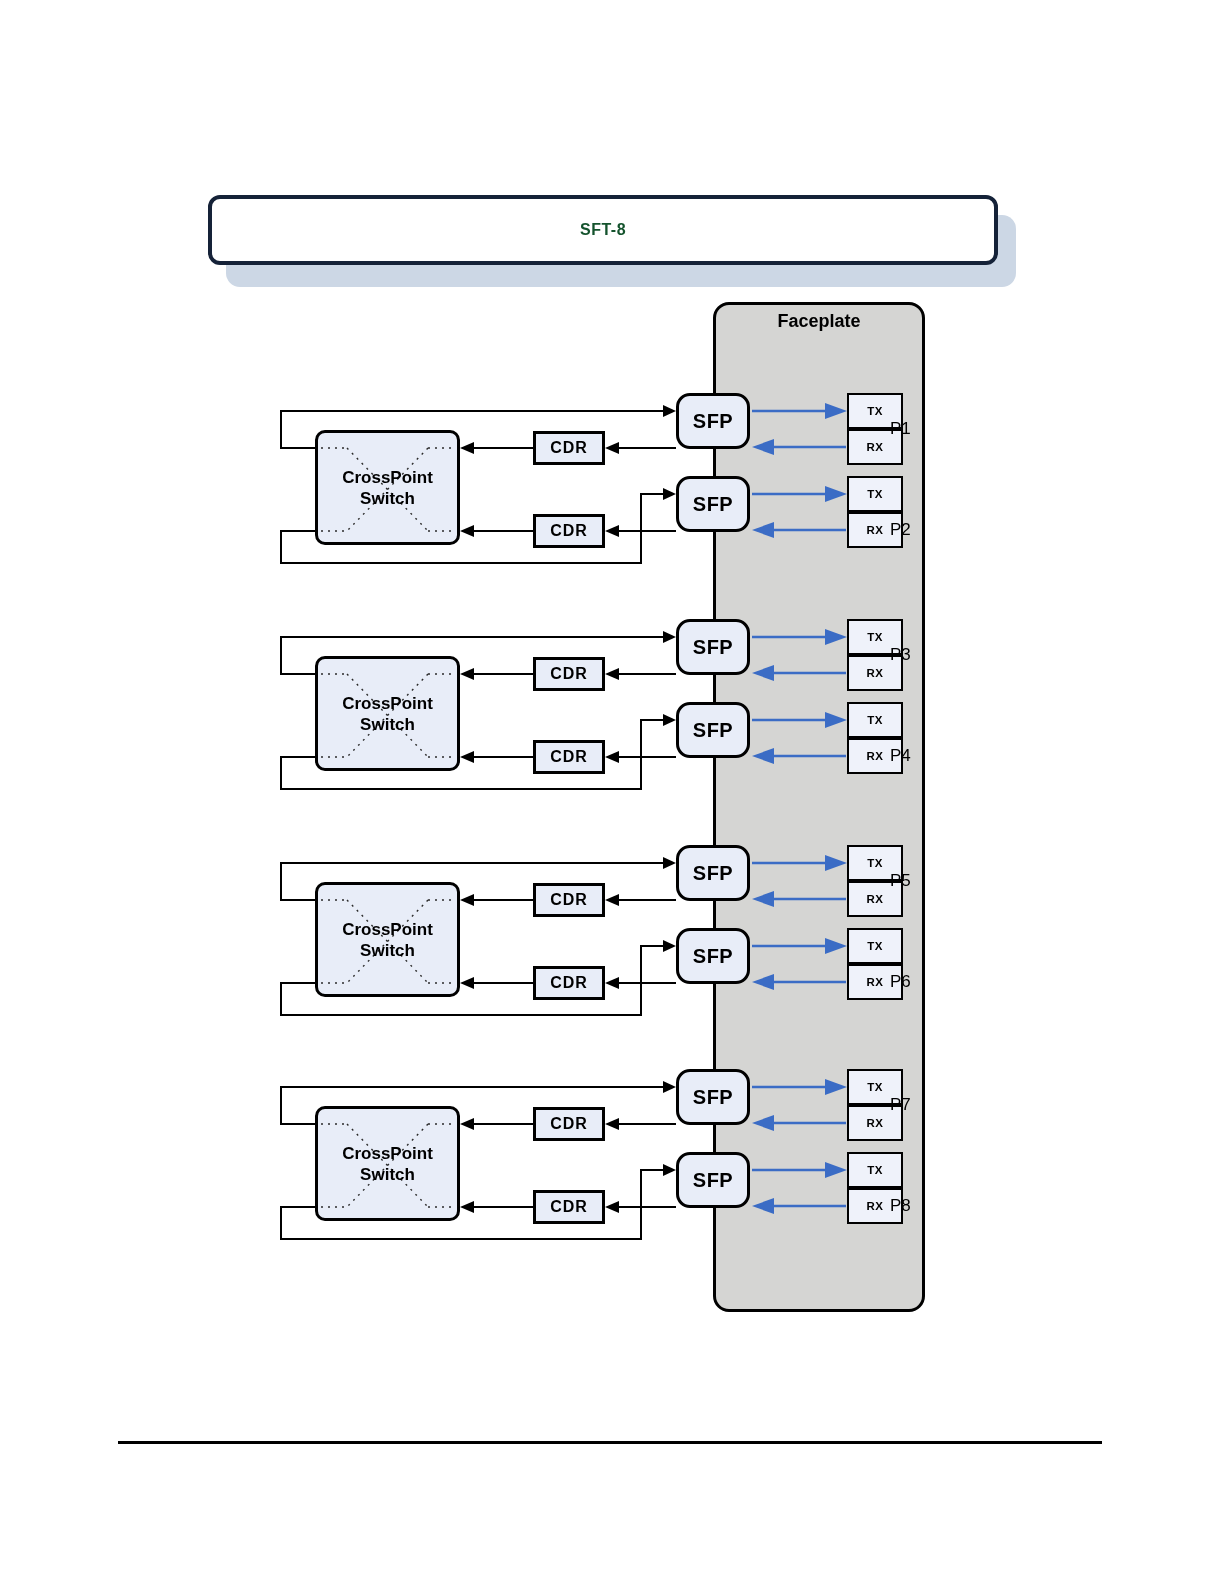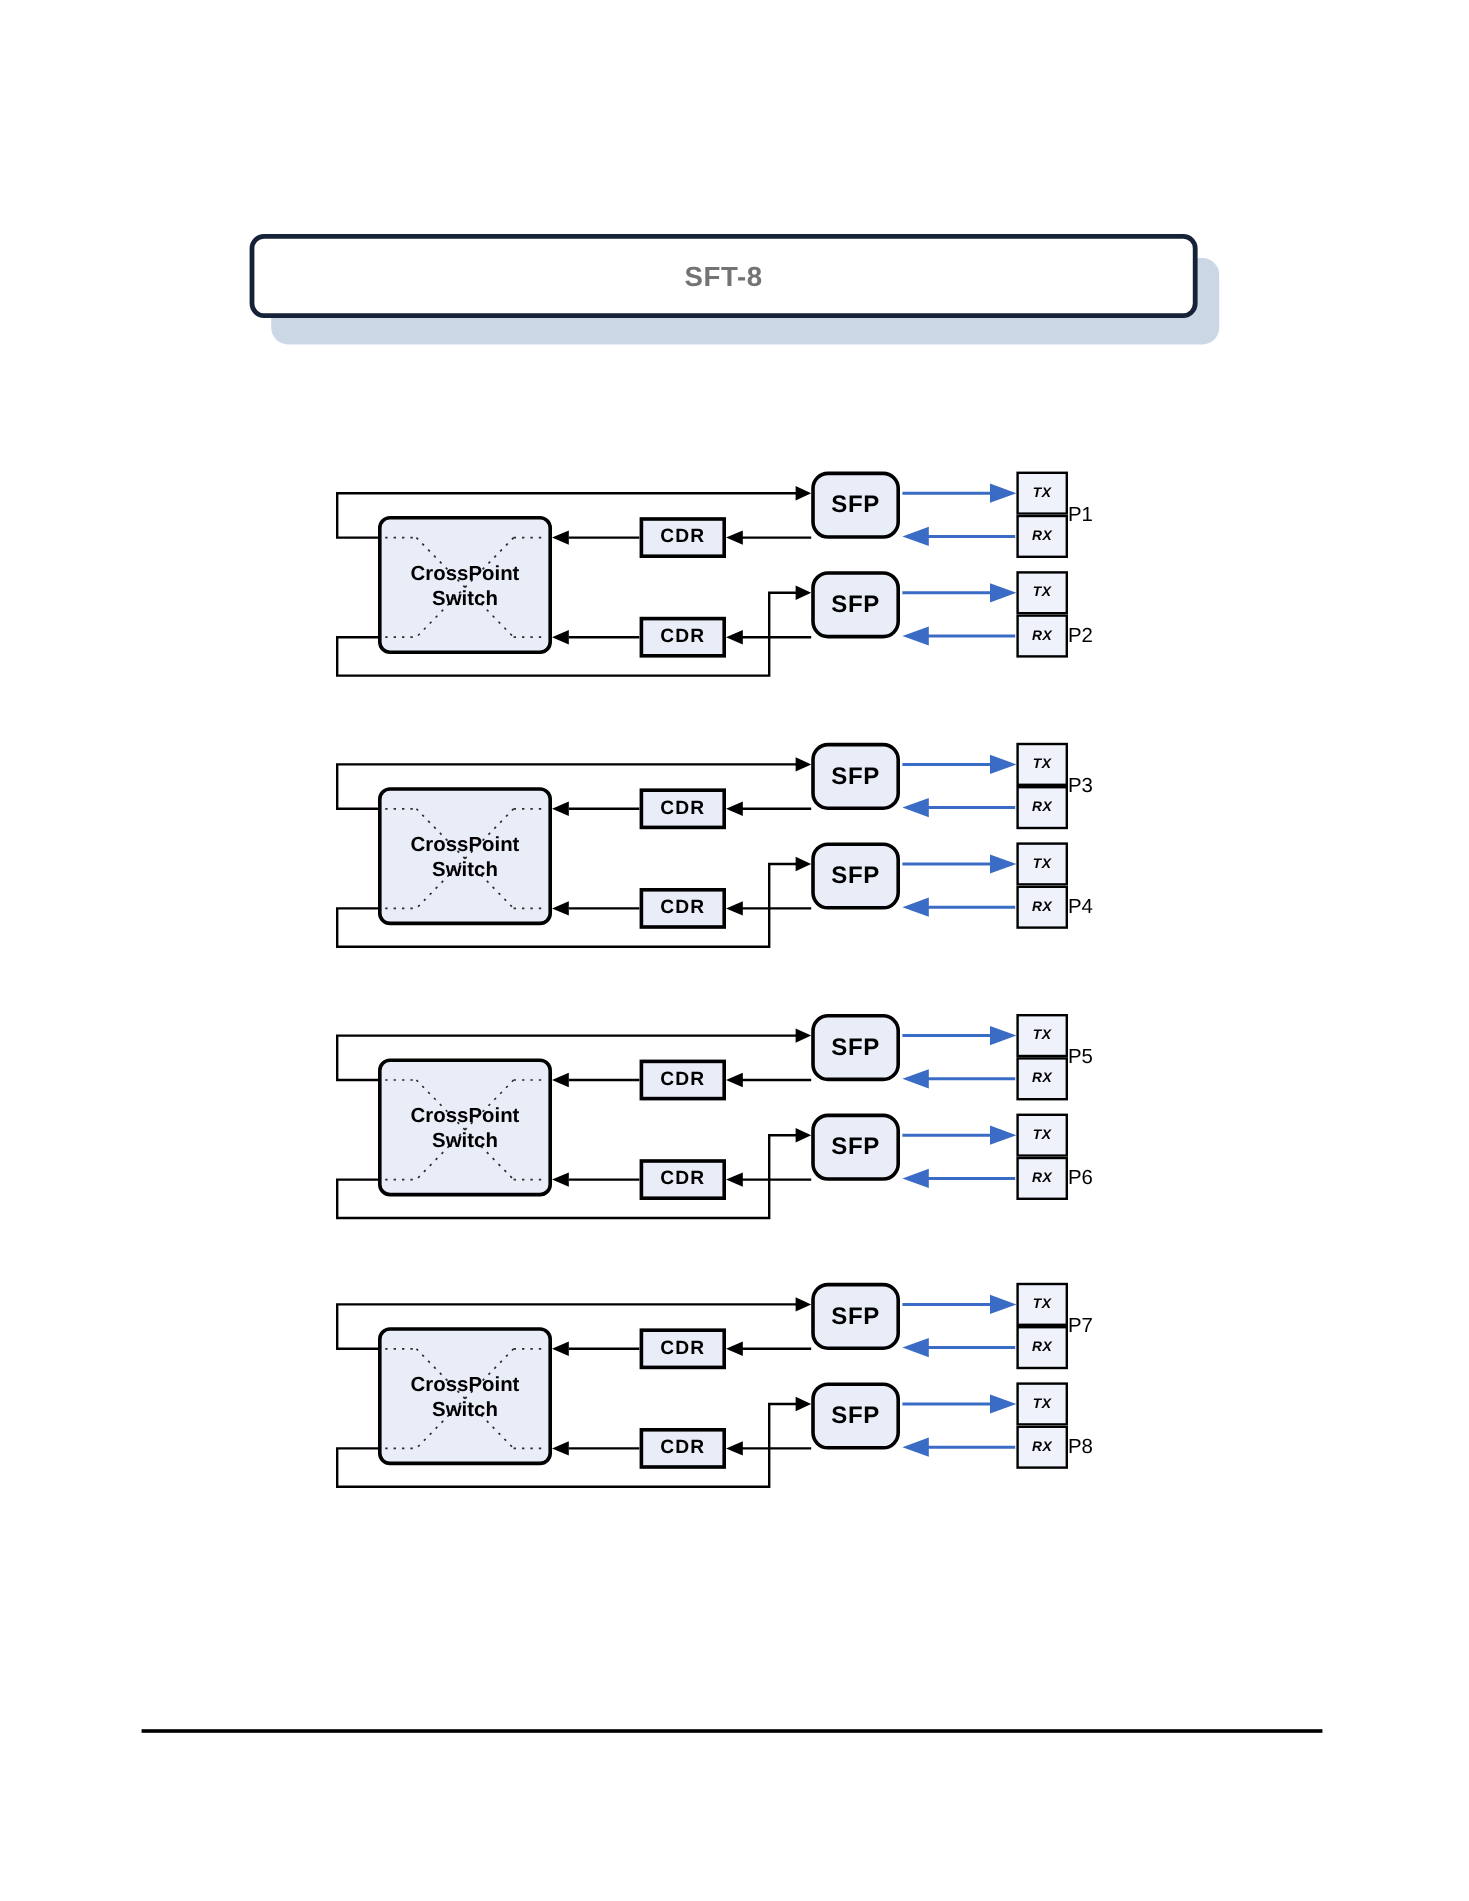--- a/index.html
+++ b/index.html
@@ -11,21 +11,21 @@
   #title-shadow{
     position:absolute;left:226px;top:215px;width:790px;height:72px;
     background:#ccd7e5;border-radius:14px;
   }
   #title-box{
     position:absolute;left:208px;top:195px;width:790px;height:70px;
     background:#ffffff;border:4px solid #152238;border-radius:12px;
     box-sizing:border-box;display:flex;align-items:center;justify-content:center;
   }
   #title-box .t{
-    font-size:23px;font-weight:bold;color:#737373;letter-spacing:0.5px;
+    font-size:16px;font-weight:bold;color:#14532d;letter-spacing:0.5px;
   }
   
   #faceplate{
     position:absolute;left:713px;top:302px;width:212px;height:1010px;
     background:#d5d5d3;border:3px solid #000;border-radius:16px;box-sizing:border-box;
   }
   #faceplate .fp-label{
     position:absolute;left:0;right:0;top:6px;text-align:center;
     font-size:18px;font-weight:bold;color:#000;
   }
@@ -36,42 +36,45 @@
     position:absolute;box-sizing:border-box;background:#e8edf8;border:3px solid #000;
     display:flex;align-items:center;justify-content:center;font-weight:bold;color:#000;
   }
   .xpoint{left:315px;top:37px;width:145px;height:115px;border-radius:10px;
     flex-direction:column;font-size:17px;line-height:21px;text-align:left;}
   .cdr{left:533px;width:72px;height:34px;border-radius:0;font-size:16px;letter-spacing:1px;}
   .cdr.a{top:38px;} .cdr.b{top:121px;}
   .sfp{left:676px;width:74px;height:56px;border-radius:14px;font-size:20px;letter-spacing:0.5px;}
   .sfp.a{top:0;} .sfp.b{top:83px;}
   .port{
-    left:847px;width:43px;height:36px;border:2.5px solid #000;background:#eff2fa;
-    font-size:11.5px;letter-spacing:0.5px;border-radius:0;font-style:italic;
+    left:847px;width:56px;height:36px;border:2.5px solid #000;background:#eff2fa;
+    font-size:11.5px;letter-spacing:0.5px;border-radius:0;
   }
   .port.txa{top:0;} .port.rxa{top:36px;} .port.txb{top:83px;} .port.rxb{top:119px;}
   .plabel{
     position:absolute;left:890px;width:40px;height:28px;line-height:28px;
     font-size:17px;font-weight:normal;color:#000;
   }
   .plabel.a{top:22px;} .plabel.b{top:123px;}
   
   #footer-rule{position:absolute;left:118px;top:1441px;width:984px;height:3px;background:#000;}
 </style>
 </head>
 <body>
 
 <div id="page">
 
   <div id="title-shadow"></div>
   <div id="title-box">
     <span class="t">SFT-8</span>
   </div>
 
+  <div id="faceplate">
+    <div class="fp-label">Faceplate</div>
+  </div>
 
   <div id="groups-host">
   <div class="group" style="top: 393px;">
     <svg width="1224" height="226" viewBox="0 0 1224 226">
 
       <g stroke="#000000" stroke-width="2" fill="none">
         <path d="M315 55 H281 V18 H664"></path>
         <path d="M533 55 H474"></path>
         <path d="M676 55 H618"></path>
         <path d="M315 138 H281 V170 H641 V101 H664"></path>

